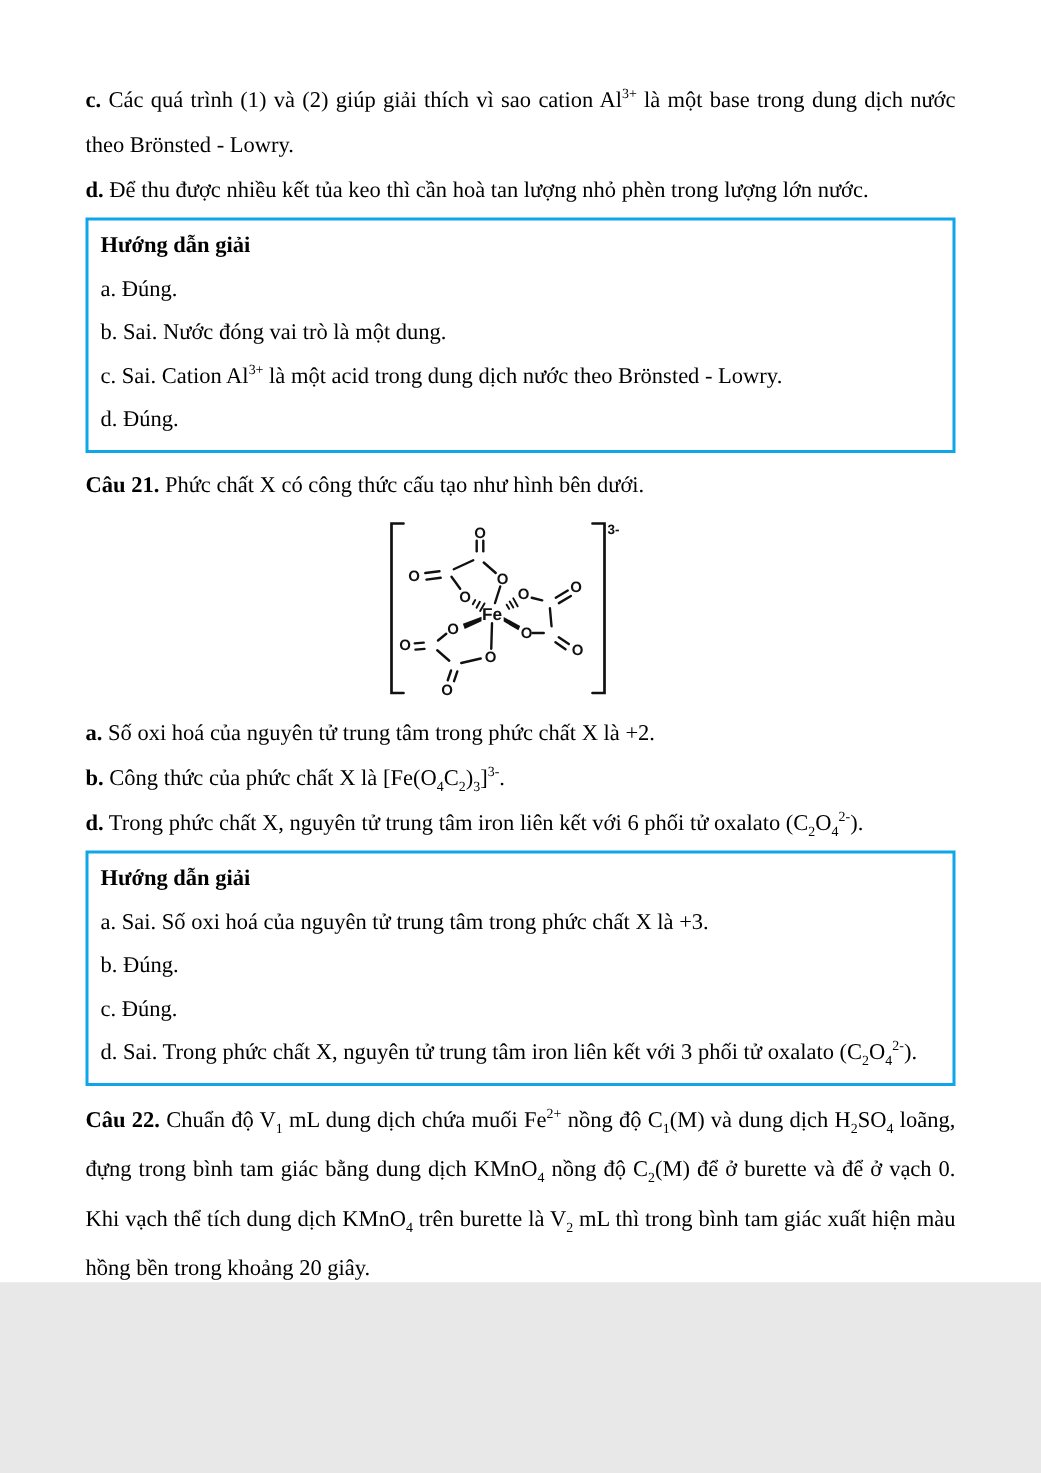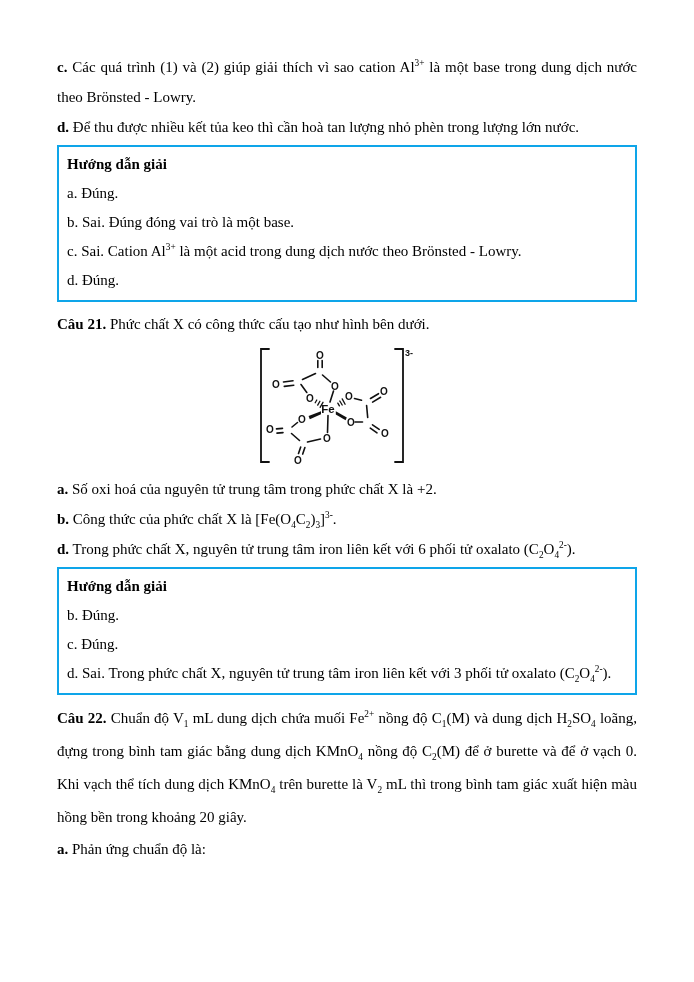--- a/index.html
+++ b/index.html
@@ -1,18 +1,18 @@
 <!DOCTYPE html>
 <html><head>
 <meta charset="utf-8">
 <style>
   html,body{margin:0;padding:0;}
   body{background:#e8e8e8;}
   .page{
-    width:694px;height:982px;background:#ffffff;
+    width:694px;height:855px;background:#ffffff;
     font-family:"Liberation Serif","DejaVu Serif",serif;
     font-size:15px;color:#000;box-sizing:border-box;
     padding:52px 57px 0 57px;position:relative;overflow:hidden;
   }
   p{margin:0;line-height:30px;}
   .justify{text-align:justify;}
   .nowrap{white-space:nowrap;}
   .b{font-weight:bold;}
   sub,sup{font-size:0.62em;line-height:0;}
   .solution-box{
@@ -29,21 +29,21 @@
 
 <div class="page">
 
   <p class="justify"><span class="b">c.</span> <span>Các quá trình (1) và (2) giúp giải thích vì sao cation Al<sup>3+</sup> là một base trong dung dịch nước theo Brönsted - Lowry.</span></p>
 
   <p class="nowrap"><span class="b">d.</span> <span>Để thu được nhiều kết tủa keo thì cần hoà tan lượng nhỏ phèn trong lượng lớn nước.</span></p>
 
   <div class="solution-box">
     <p class="b">Hướng dẫn giải</p>
     <p>a. Đúng.</p>
-    <p>b. Sai. Đúng đóng vai trò là một base.</p>
+    <p>b. Sai. Nước đóng vai trò là một dung.</p>
     <p class="nowrap">c. Sai. Cation Al<sup>3+</sup> là một acid trong dung dịch nước theo Brönsted - Lowry.</p>
     <p>d. Đúng.</p>
   </div>
 
   <p><span class="b">Câu 21.</span> <span>Phức chất X có công thức cấu tạo như hình bên dưới.</span></p>
 
   <div class="fig">
     <svg width="212" height="128" viewBox="0 0 212 128">
       <g stroke="#111" stroke-width="1.6" fill="none" stroke-linecap="round">
 
@@ -104,20 +104,21 @@
       </g>
     </svg>
   </div>
 
   <p><span class="b">a.</span> <span>Số oxi hoá của nguyên tử trung tâm trong phức chất X là +2.</span></p>
   <p><span class="b">b.</span> <span>Công thức của phức chất X là [Fe(O<sub>4</sub>C<sub>2</sub>)<sub>3</sub>]<sup>3-</sup>.</span></p>
   <p class="nowrap"><span class="b">d.</span> <span>Trong phức chất X, nguyên tử trung tâm iron liên kết với 6 phối tử oxalato (C<sub>2</sub>O<sub>4</sub><sup>2-</sup>).</span></p>
 
   <div class="solution-box">
     <p class="b">Hướng dẫn giải</p>
+    <p>a. Sai. Số oxi hoá của nguyên tử trung tâm trong phức chất X là +3.</p>
     <p>b. Đúng.</p>
     <p>c. Đúng.</p>
     <p class="justify">d. Sai. Trong phức chất X, nguyên tử trung tâm iron liên kết với 3 phối tử oxalato (C<sub>2</sub>O<sub>4</sub><sup>2-</sup>).</p>
   </div>
 
   <p class="justify q22"><span class="b">Câu 22.</span> <span>Chuẩn độ V<sub>1</sub> mL dung dịch chứa muối Fe<sup>2+</sup> nồng độ C<sub>1</sub>(M) và dung dịch H<sub>2</sub>SO<sub>4</sub> loãng, đựng trong bình tam giác bằng dung dịch KMnO<sub>4</sub> nồng độ C<sub>2</sub>(M) để ở burette và để ở vạch 0. Khi vạch thể tích dung dịch KMnO<sub>4</sub> trên burette là V<sub>2</sub> mL thì trong bình tam giác xuất hiện màu hồng bền trong khoảng 20 giây.</span></p>
 
   <p><span class="b">a.</span> <span>Phản ứng chuẩn độ là:</span></p>
 
 </div>

